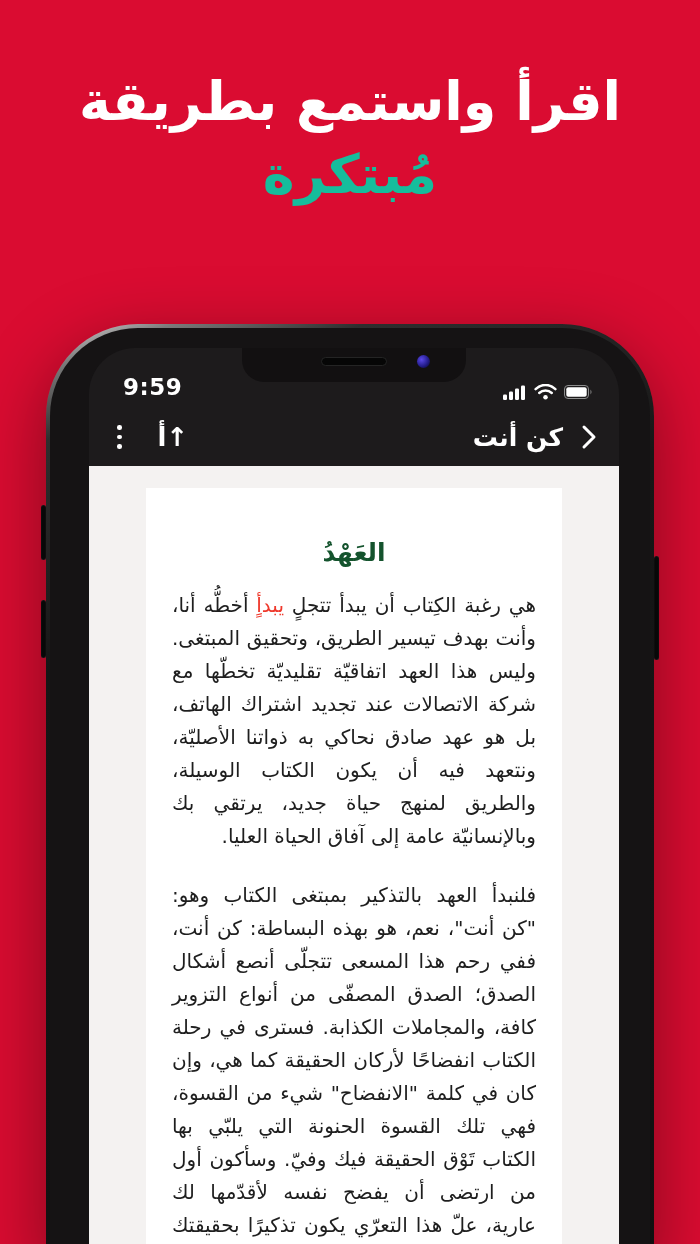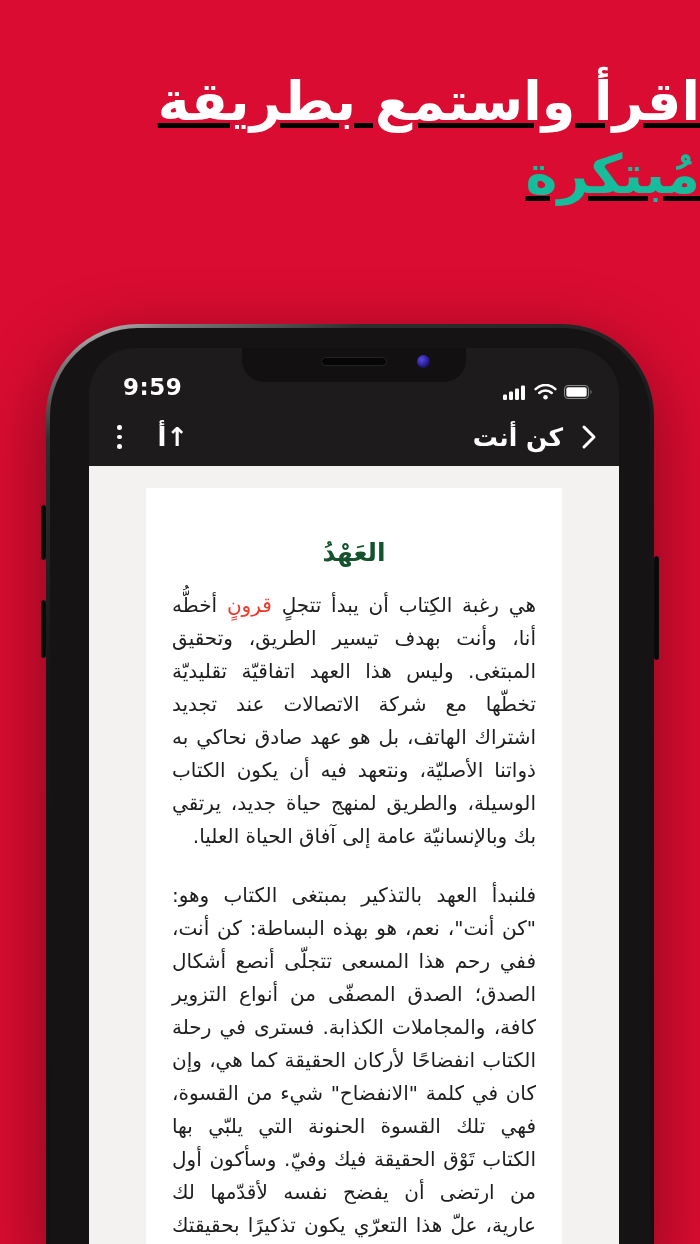--- a/index.html
+++ b/index.html
@@ -4,21 +4,21 @@
 <style>
   * { margin:0; padding:0; box-sizing:border-box; }
   html,body { width:700px; height:1244px; overflow:hidden; }
   body {
     position:relative;
     background:#DA0C31;
     font-family:"DejaVu Sans", sans-serif;
   }
 
   
-  .hero { padding-top:66px; direction:rtl;text-decoration:underline; }
+  .hero { padding-top:66px; text-align:center; direction:rtl; }
   .hero-line1 { color:#ffffff; font-size:54px; font-weight:bold; line-height:1.35; }
   .hero-line2 { color:#16BD9C; font-size:54px; font-weight:bold; line-height:1.35; margin-top:0; }
 
   
   .phone-rim {
     position:absolute; left:46px; top:324px; width:608px; height:940px;
     border-radius:92px 92px 0 0;
     background:linear-gradient(160deg,#e8e8e8 0%,#7a7a7a 4%,#2e2e2e 10%,#161616 30%,#101010 100%);
     box-shadow:0 20px 70px rgba(0,0,0,.4);
   }
@@ -156,21 +156,21 @@
               <polyline points="3,3 13,13 3,23" stroke="#fff" stroke-width="3" fill="none" stroke-linecap="round" stroke-linejoin="round"></polyline>
             </svg>
           </button>
         </div>
       </div>
 
       <div class="reading">
         <div class="page">
           <div class="page-title">العَهْدُ</div>
           <div class="page-text">
-            <p><span>هي رغبة الكِتاب أن يبدأ تتجلٍ </span><span class="hl">قرونٍ</span><span> أخطُّه أنا، وأنت بهدف تيسير الطريق، وتحقيق المبتغى. وليس هذا العهد اتفاقيّة تقليديّة تخطّها مع شركة الاتصالات عند تجديد اشتراك الهاتف، بل هو عهد صادق نحاكي به ذواتنا الأصليّة، ونتعهد فيه أن يكون الكتاب الوسيلة، والطريق لمنهج حياة جديد، يرتقي بك وبالإنسانيّة عامة إلى آفاق الحياة العليا.</span></p>
+            <p><span>هي رغبة الكِتاب أن يبدأ تتجلٍ </span><span class="hl">يبدأٍ</span><span> أخطُّه أنا، وأنت بهدف تيسير الطريق، وتحقيق المبتغى. وليس هذا العهد اتفاقيّة تقليديّة تخطّها مع شركة الاتصالات عند تجديد اشتراك الهاتف، بل هو عهد صادق نحاكي به ذواتنا الأصليّة، ونتعهد فيه أن يكون الكتاب الوسيلة، والطريق لمنهج حياة جديد، يرتقي بك وبالإنسانيّة عامة إلى آفاق الحياة العليا.</span></p>
             <p>فلنبدأ العهد بالتذكير بمبتغى الكتاب وهو: "كن أنت"، نعم، هو بهذه البساطة: كن أنت، ففي رحم هذا المسعى تتجلّى أنصع أشكال الصدق؛ الصدق المصفّى من أنواع التزوير كافة، والمجاملات الكذابة. فسترى في رحلة الكتاب انفضاحًا لأركان الحقيقة كما هي، وإن كان في كلمة "الانفضاح" شيء من القسوة، فهي تلك القسوة الحنونة التي يلبّي بها الكتاب تَوْق الحقيقة فيك وفيّ. وسأكون أول من ارتضى أن يفضح نفسه لأقدّمها لك عارية، علّ هذا التعرّي يكون تذكيرًا بحقيقتك الكاملة، وانجلاءً لِوَهم الأقنعة التي سمّمَت جسد البشرية على مدار قرون. وبهذا لن تراني أحاول أن أبرئ نفسي لأنّني بالثالثة أخطو مثلك وأخطئ.</p>
           </div>
         </div>
       </div>
 
     </div>
   </div>
 </div>
 
 </body></html>

